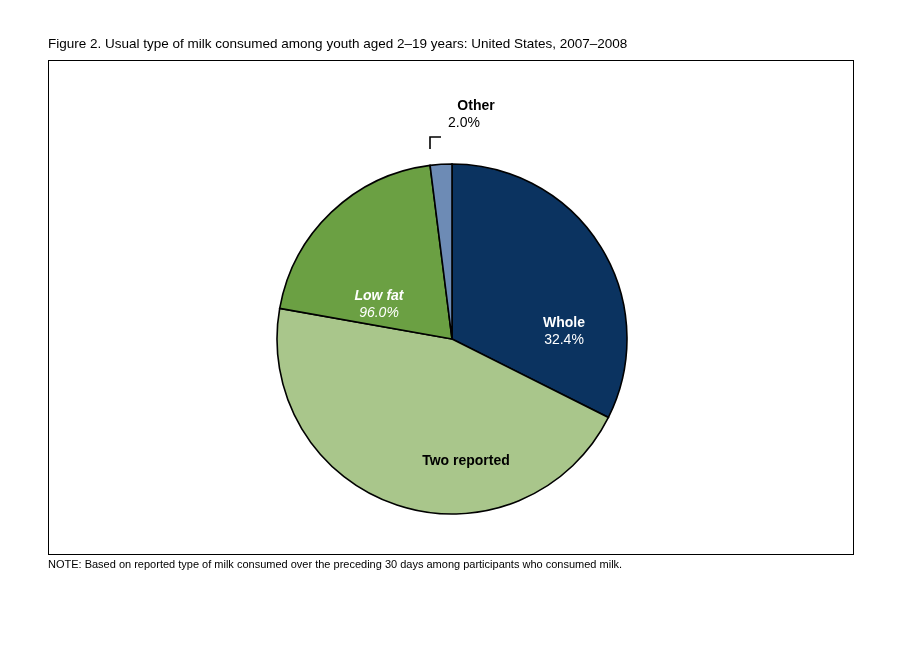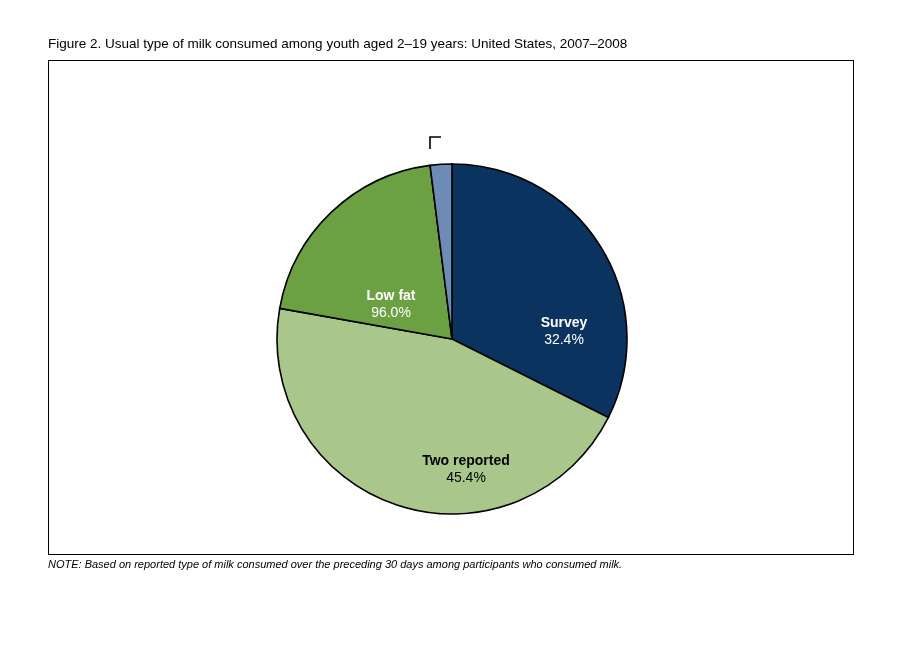--- a/index.html
+++ b/index.html
@@ -67,24 +67,25 @@
     font-size: 14px;
     display: block;
   }
   #label-whole {
     left: 455px;
     top: 253px;
     width: 120px;
     color: #ffffff;
   }
   #label-lowfat {
-    left: 282px;
+    left: 270px;
     top: 226px;
     width: 120px;
     color: #ffffff;
+    font-style: italic;
   }
   #label-twopercent {
     left: 317px;
     top: 391px;
     width: 200px;
     color: #000000;
   }
   #label-other {
     left: 377px;
     top: 36px;
@@ -113,21 +114,20 @@
     left: 48px;
     top: 558px;
     width: 810px;
     font-size: 11px;
     line-height: 13.5px;
     color: #000;
   }
   .footnote-line {
     display: block;
     white-space: nowrap;
-    font-style: italic;
   }
 </style>
 </head>
 <body>
 
 <div id="figure">
 
   <div id="figure-title">Figure 2. Usual type of milk consumed among youth aged 2–19 years: United States, 2007–2008</div>
 
   <div id="plot-frame">
@@ -138,34 +138,37 @@
           <path d="M 403 278 L 559.42 356.47 A 175 175 0 0 1 230.70 247.37 Z" fill="#a9c68b" stroke="#000000" stroke-width="1.6"></path>
           <path d="M 403 278 L 230.70 247.37 A 175 175 0 0 1 381.07 104.38 Z" fill="#6ba043" stroke="#000000" stroke-width="1.6"></path>
           <path d="M 403 278 L 381.07 104.38 A 175 175 0 0 1 403.00 103.00 Z" fill="#6d8bb5" stroke="#000000" stroke-width="1.6"></path>
         </svg>
 
       <svg id="leader-other">
         <polyline points="392,76 381,76 381,88" fill="none" stroke="#000000" stroke-width="1.6"></polyline>
       </svg>
 
       <div class="slice-label" id="label-whole">
-        <span class="name">Survey</span>
+        <span class="name">Whole</span>
         <span class="value">32.4%</span>
       </div>
 
       <div class="slice-label" id="label-twopercent">
         <span class="name">Two reported</span>
-        <span class="value">45.4%</span>
       </div>
 
       <div class="slice-label" id="label-lowfat">
         <span class="name">Low fat</span>
         <span class="value">96.0%</span>
       </div>
 
+      <div class="slice-label" id="label-other">
+        <span class="name">Other</span>
+        <span class="value">2.0%</span>
+      </div>
     </div>
 
   </div>
 
   <div id="footnotes">
     <span class="footnote-line">NOTE: Based on reported type of milk consumed over the preceding 30 days among participants who consumed milk.</span>
   </div>
 
 </div>
 

